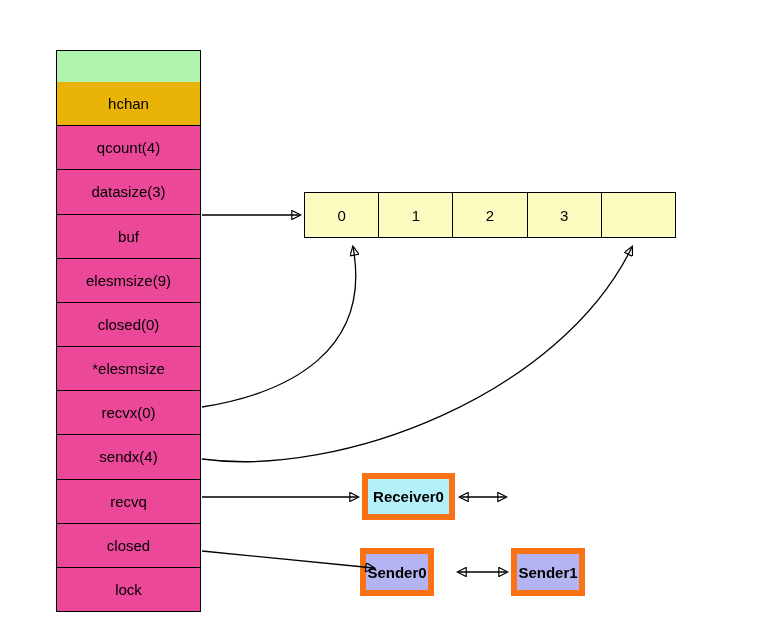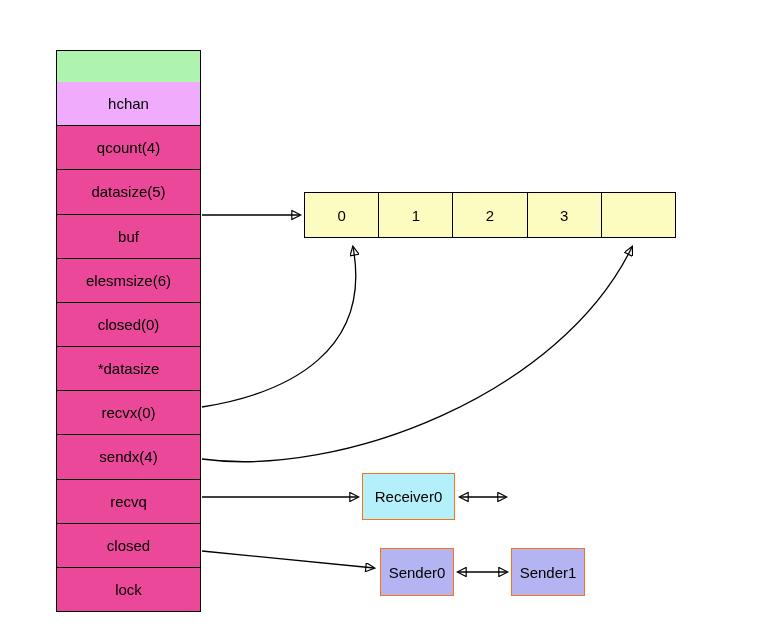--- a/index.html
+++ b/index.html
@@ -30,21 +30,21 @@
   .struct-row {
     flex: 1 1 0;
     display: flex;
     align-items: center;
     justify-content: center;
     border-bottom: 1px solid #000000;
     background: #ec4899;
     box-sizing: border-box;
   }
   .struct-row:last-child { border-bottom: none; }
-  .struct-row.header { background: #f0abfc; margin-top: 31px; }
+  .struct-row.header { background: #eab308; margin-top: 31px; }
 
   
   .buffer {
     position: absolute;
     left: 304px;
     top: 192px;
     width: 372px;
     height: 46px;
     display: flex;
     border: 1px solid #000000;
@@ -60,53 +60,54 @@
     box-sizing: border-box;
   }
   .buffer-cell:last-child { border-right: none; }
 
   
   .node {
     position: absolute;
     display: flex;
     align-items: center;
     justify-content: center;
-    border: 1px solid #f97316;
+    border: 6px solid #f97316;
     box-sizing: border-box;
+    font-weight: bold;
   }
   .node.receiver { background: #b4f0fa; width: 93px; height: 47px; top: 473px; }
   .node.sender   { background: #b4b4f2; width: 74px; height: 48px; top: 548px; }
   #receiver0 { left: 362px; }
   #receiver1 { left: 510px; }
-  #sender0   { left: 380px; }
+  #sender0   { left: 360px; }
   #sender1   { left: 511px; }
 
   
   .arrows {
     position: absolute;
     left: 0; top: 0;
     width: 760px;
     height: 642px;
     pointer-events: none;
   }
   .arrows path { fill: none; stroke: #000000; stroke-width: 1.3px; }
 </style>
 </head>
 <body>
 
 <div class="canvas">
 
   <div class="struct">
     <div class="struct-row header">hchan</div>
     <div class="struct-row">qcount(4)</div>
-    <div class="struct-row">datasize(5)</div>
+    <div class="struct-row">datasize(3)</div>
     <div class="struct-row">buf</div>
-    <div class="struct-row">elesmsize(6)</div>
+    <div class="struct-row">elesmsize(9)</div>
     <div class="struct-row">closed(0)</div>
-    <div class="struct-row">*datasize</div>
+    <div class="struct-row">*elesmsize</div>
     <div class="struct-row">recvx(0)</div>
     <div class="struct-row">sendx(4)</div>
     <div class="struct-row">recvq</div>
     <div class="struct-row">closed</div>
     <div class="struct-row">lock</div>
   </div>
 
   <div class="buffer">
     <div class="buffer-cell">0</div>
     <div class="buffer-cell">1</div>

